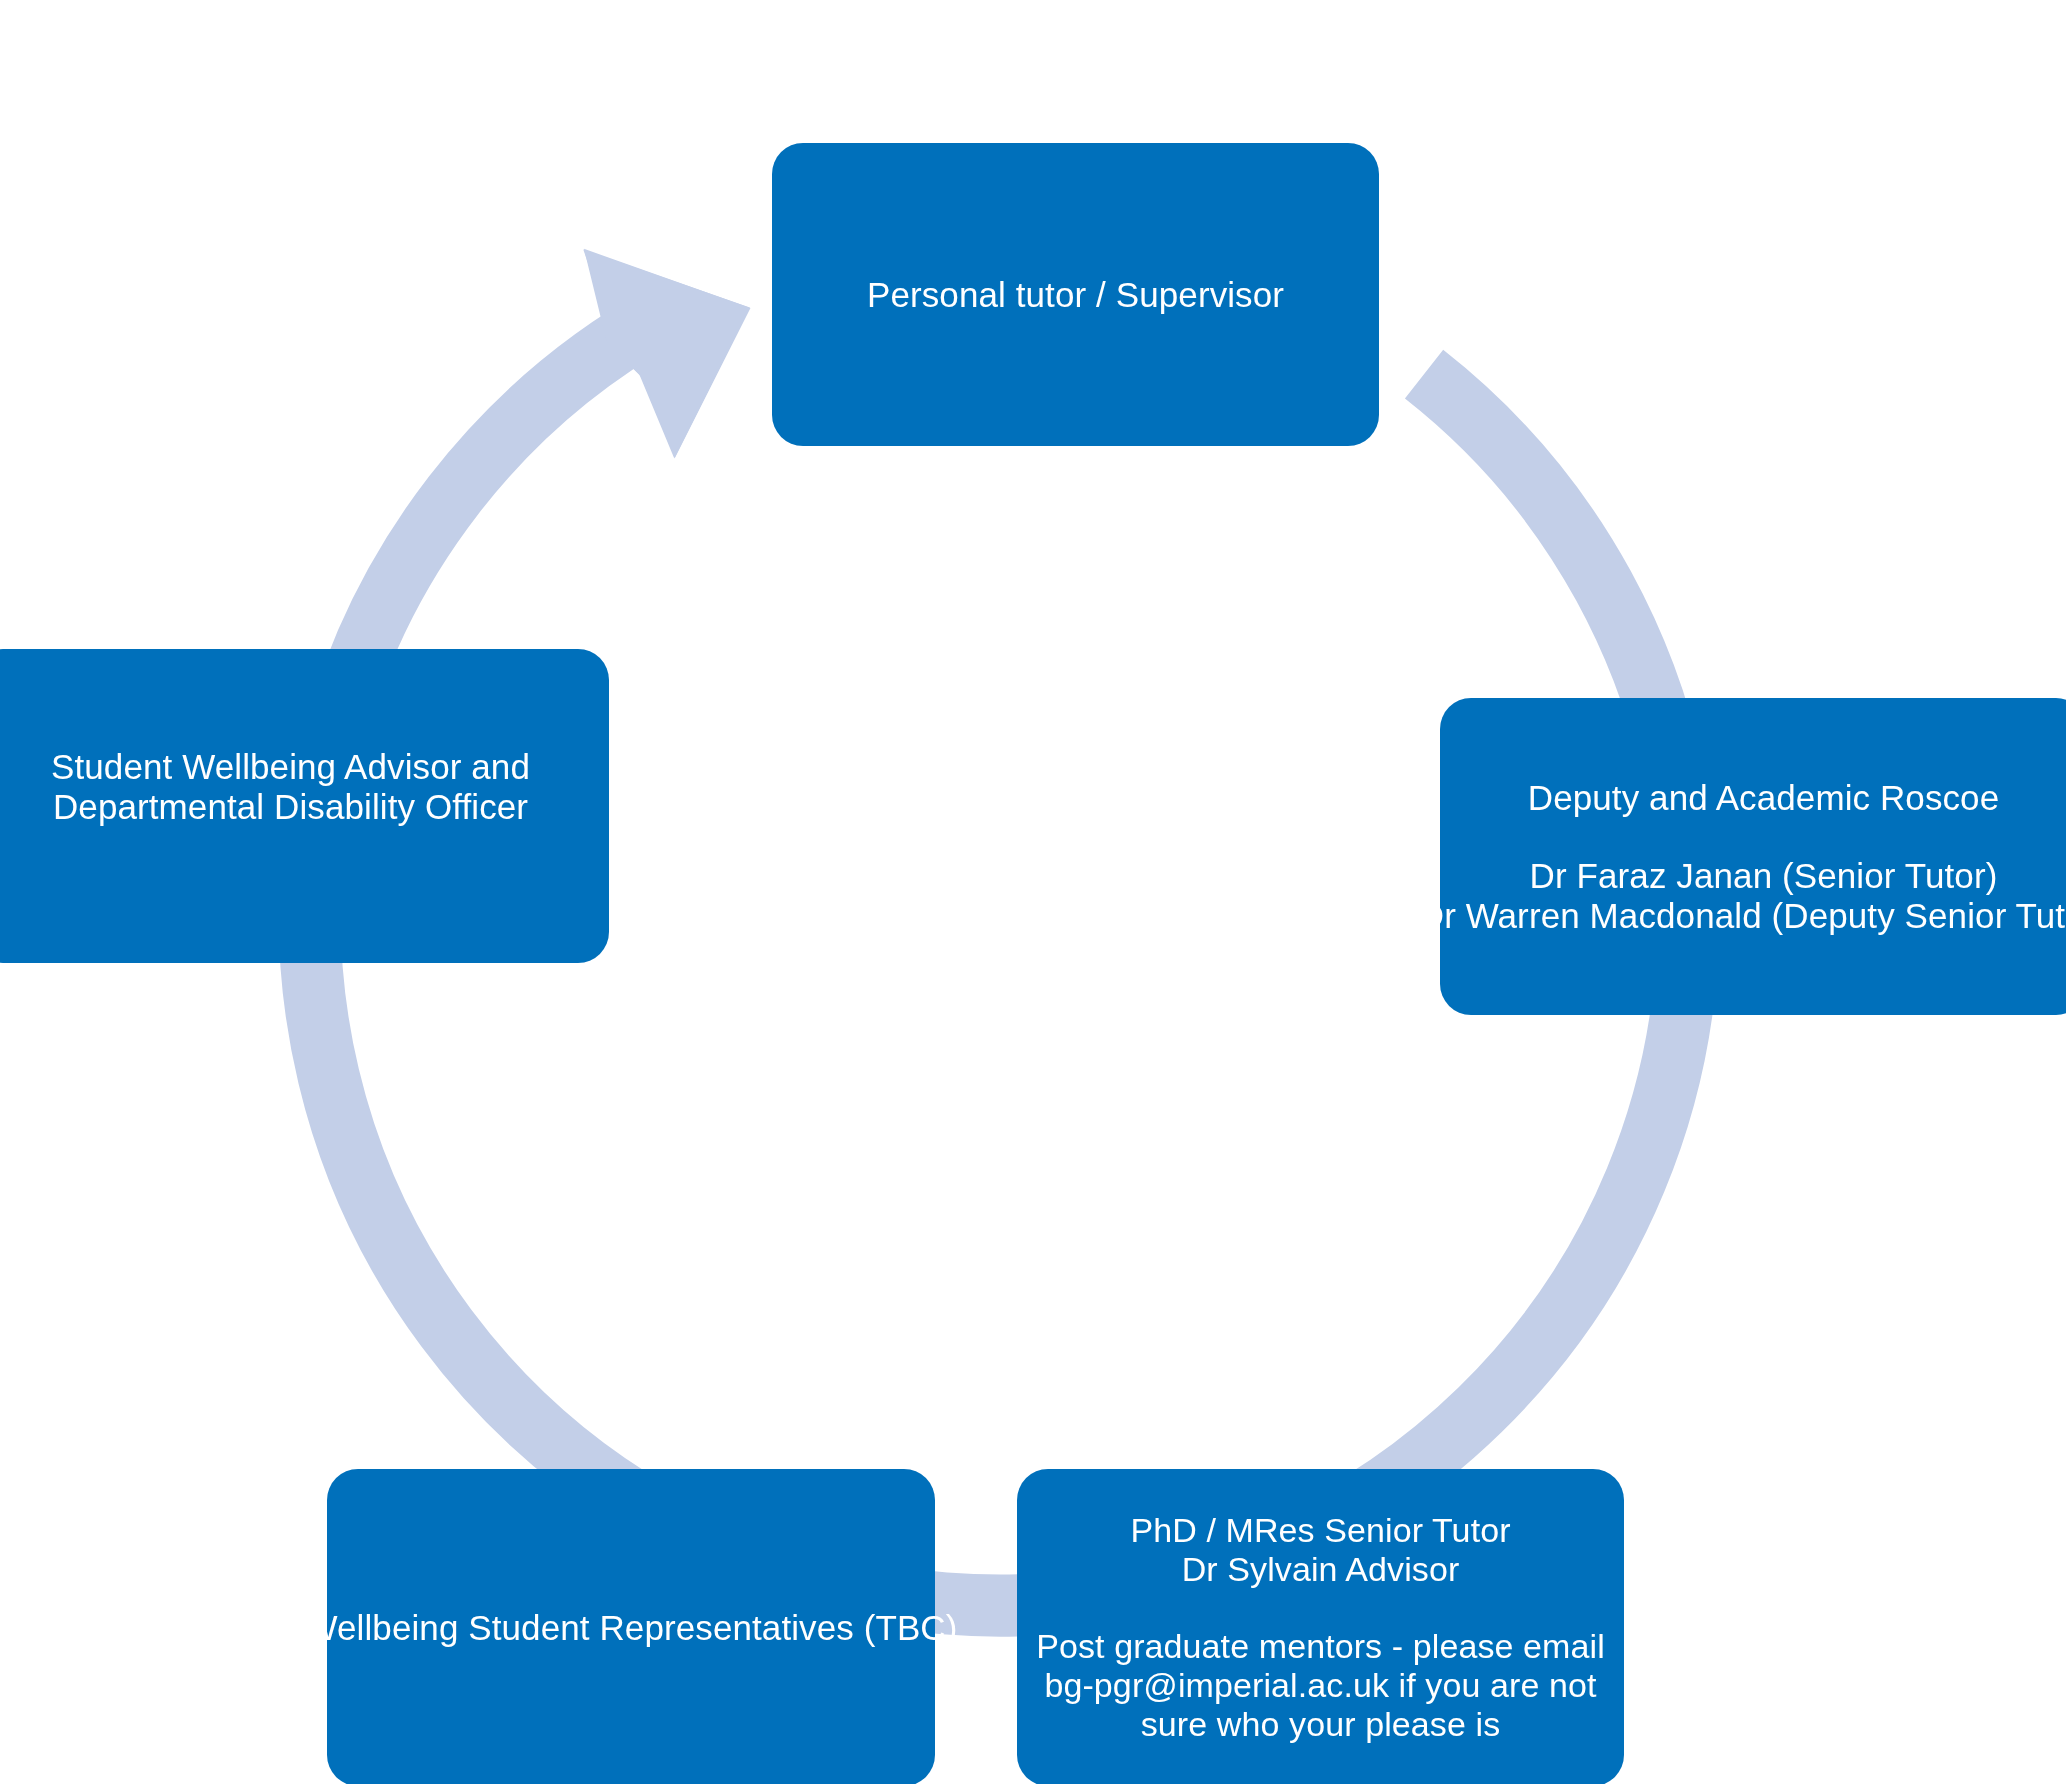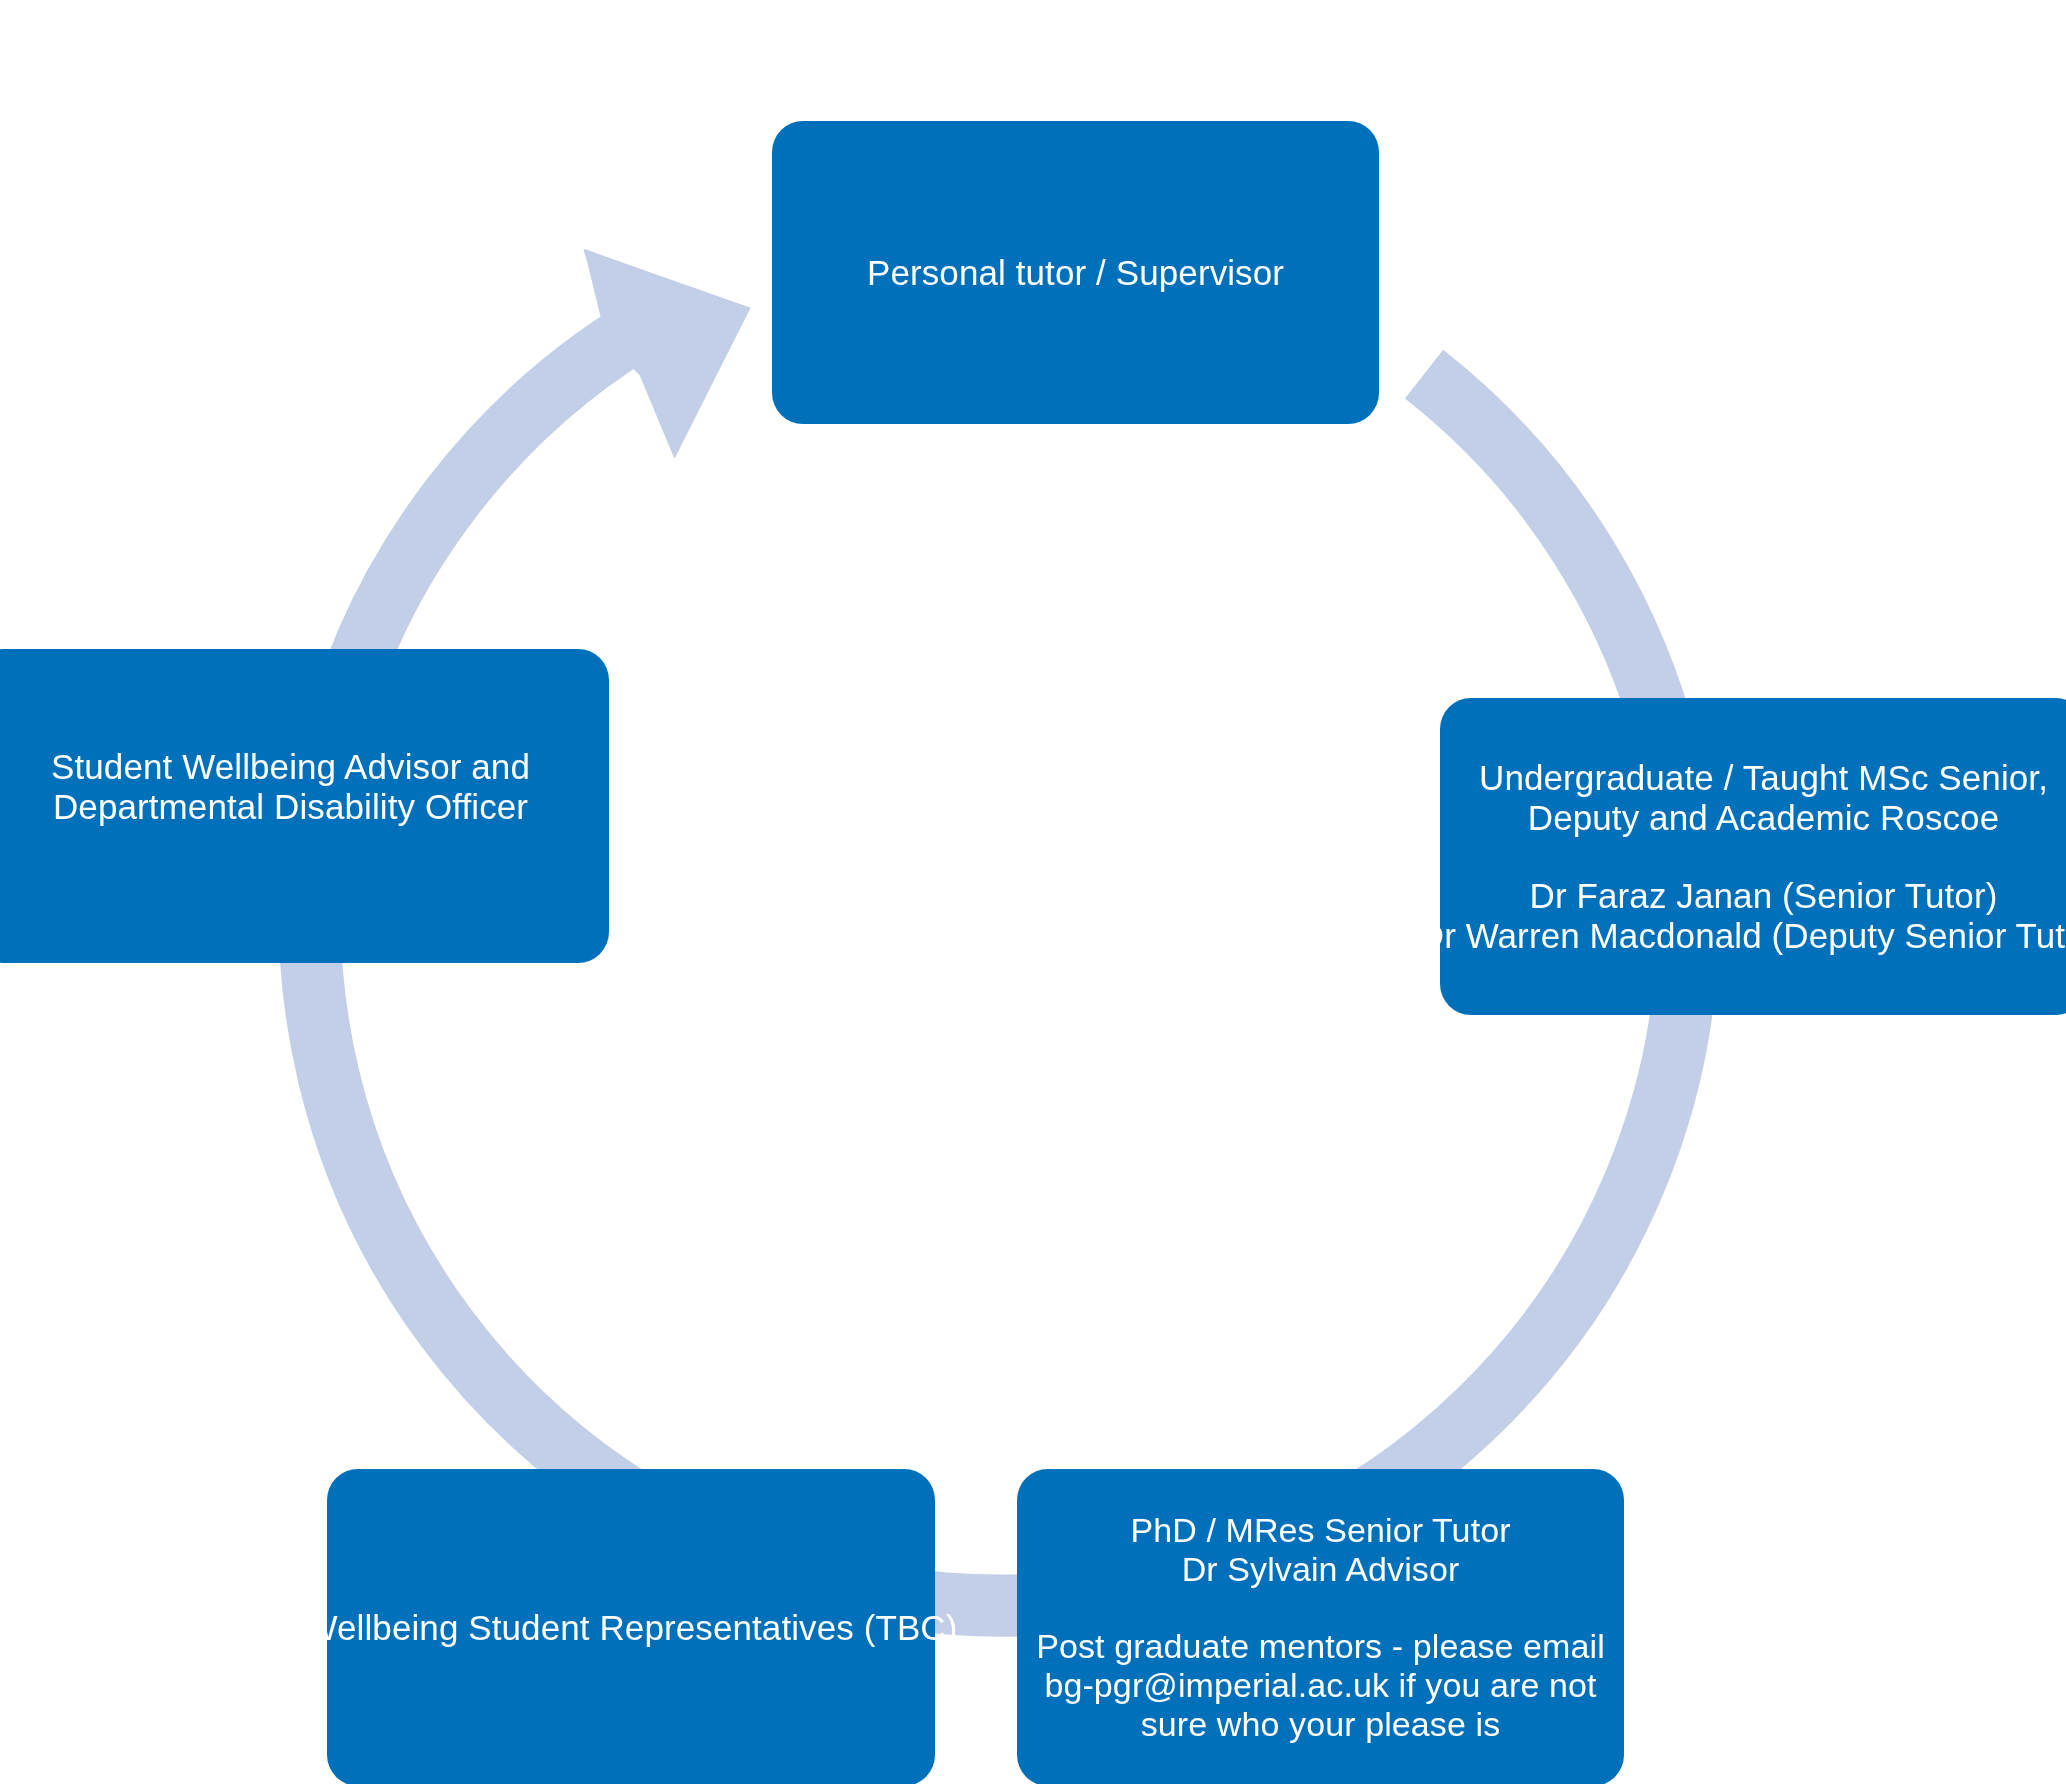--- a/index.html
+++ b/index.html
@@ -44,21 +44,21 @@
     display: block;
     white-space: nowrap;
   }
   .node .spacer {
     display: block;
     height: 38px;
   }
   
   #node-top {
     left: 772px;
-    top: 121px;
+    top: 143px;
     width: 607px;
     height: 303px;
   }
   
   #node-right {
     left: 1440px;
     top: 698px;
     width: 647px;
     height: 317px;
   }
@@ -98,21 +98,20 @@
 
     <polygon fill="#C3CFE8" points="865 370, 1112 456, 1000 680, 948 555, 920 528"></polygon>
     <polygon fill="#C3CFE8" points="866 369, 1113 457, 1001 679, 955 563, 900 508"></polygon>
   </svg>
 
   <div class="node" id="node-top">
     <span class="line">Personal tutor / Supervisor</span>
   </div>
 
   <div class="node" id="node-right">
-    <span class="line">Undergraduate / Taught MSc Senior,</span>
     <span class="line">Deputy and Academic Roscoe</span>
     <span class="spacer"></span>
     <span class="line">Dr Faraz Janan (Senior Tutor)</span>
     <span class="line">Dr Warren Macdonald (Deputy Senior Tutor)</span>
   </div>
 
   <div class="node" id="node-bottom-right">
     <span class="line">PhD / MRes Senior Tutor</span>
     <span class="line">Dr Sylvain Advisor</span>
     <span class="spacer"></span>

